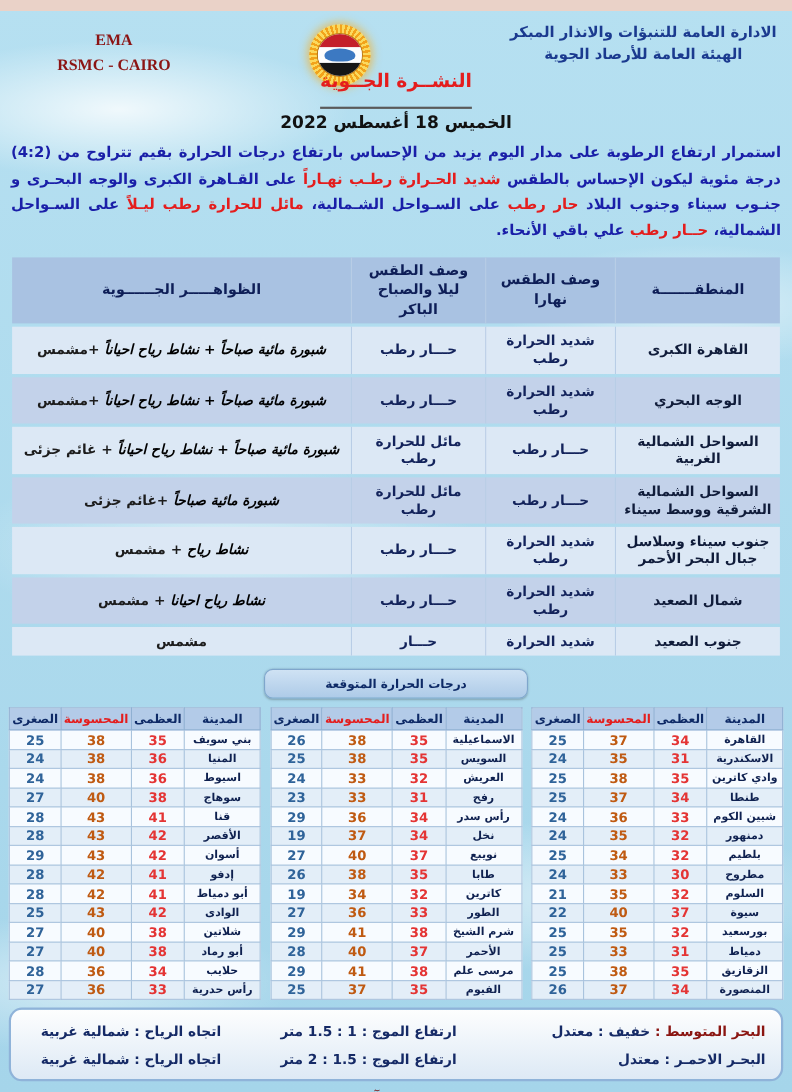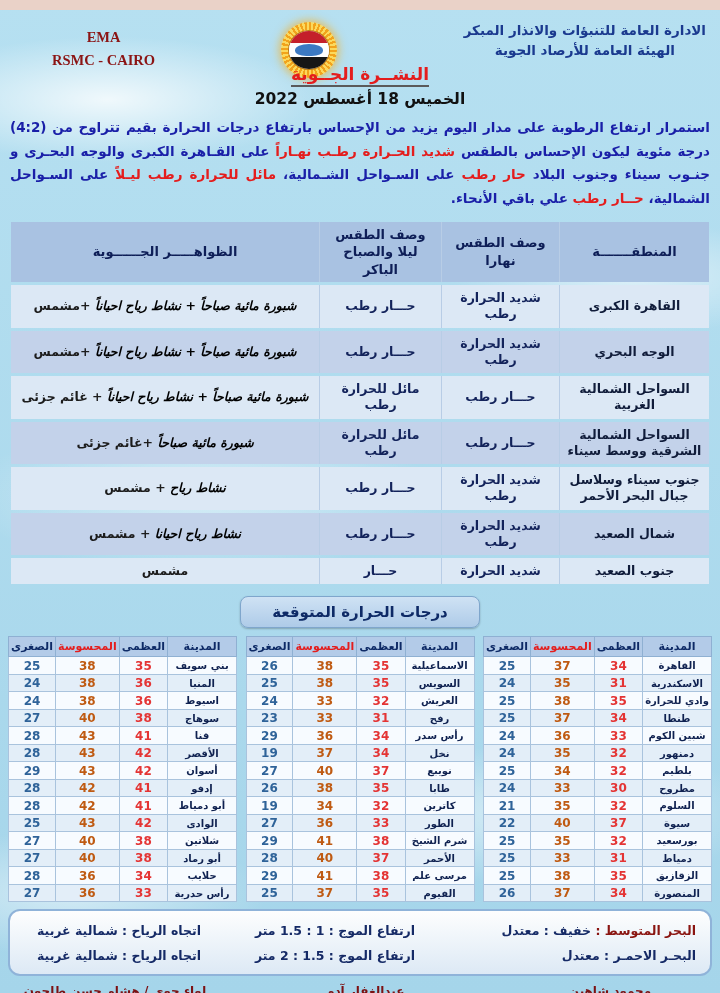--- a/index.html
+++ b/index.html
@@ -24,21 +24,21 @@
     box-shadow:0 0 8px 2px rgba(244,178,46,.7);
     display:flex;align-items:center;justify-content:center;}
   .logo-inner{width:42px;height:40px;border-radius:50%;overflow:hidden;border:1px solid #b97a16;display:flex;flex-direction:column;background:#fff;}
   .band-red{flex:1;background:#c41f2a;}
   .band-white{flex:1.25;background:#fdfdfd;position:relative;}
   .cloud-shape{position:absolute;left:6px;right:6px;top:1px;bottom:1px;background:#3c79c2;border-radius:50% 50% 40% 40%;}
   .band-black{flex:1;background:#161616;}
   .ema{color:#8b1414;font-weight:bold;font-size:14.5px;text-align:center;line-height:1.6;font-family:"Liberation Serif","DejaVu Serif",serif;direction:ltr;margin-top:6px;margin-left:38px;}
 
   .title-red{color:#e41d1d;font-weight:bold;font-size:17px;text-align:center;margin-top:-14px;}
-  .title-red span{display:inline-block;border-bottom:2px solid #5a5a5a;padding-bottom:1px;}
+  .title-red span{display:inline-block;border-bottom:2px solid #5a5a5a;padding-bottom:13px;}
   .title-date{color:#111;font-weight:bold;font-size:15.5px;text-align:center;margin-top:3px;}
 
   
   .intro{margin:8px 10px 0 10px;font-size:13.5px;font-weight:bold;line-height:1.75;text-align:justify;text-align-last:right;}
   .seg-blue{color:#1a1fa8;}
   .seg-red{color:#e41d1d;}
 
   
   .main-table{width:698px;margin:8px auto 0 auto;border-collapse:separate;border-spacing:0 3px;direction:rtl;}
   .main-table th{background:#a9c2e2;color:#0e1e57;font-weight:bold;font-size:13px;padding:4px 4px;vertical-align:middle;line-height:1.35;}
@@ -51,21 +51,21 @@
   .col-day{width:118px;color:#132a63;}
   .col-night{width:122px;color:#132a63;}
   .col-phen{color:#e41d1d;}
   td.cell-region{color:#101c3a;}
   td.cell-desc{color:#13235b;}
   .phen-red{color:#000000;font-style:italic;}
   .phen-black{color:#1c1c1c;}
 
   
   .temp-title{width:240px;margin:9px auto 0 auto;text-align:center;background:linear-gradient(#cfe2f4,#aecbe8);
-    border:1px solid #7fa6cc;border-radius:8px;color:#0e2a66;font-weight:bold;font-size:15px;padding:6px 0;box-shadow:0 1px 2px rgba(0,0,0,.25);}
+    border:1px solid #7fa6cc;border-radius:8px;color:#0e2a66;font-weight:bold;font-size:11px;padding:6px 0;box-shadow:0 1px 2px rgba(0,0,0,.25);}
   .temp-tables{display:flex;flex-direction:row;justify-content:space-between;margin:8px 8px 0 8px;direction:rtl;}
   table.tmp{border-collapse:collapse;width:229px;direction:rtl;background:#f7fbff;border:1px solid #8fb0d2;}
   table.tmp th{background:#b3cbe8;color:#0e2a66;font-weight:bold;font-size:11px;padding:3px 2px;border:1px solid #8fb0d2;}
   table.tmp th.h-feel{color:#e41d1d;}
   table.tmp td{font-weight:bold;text-align:center;border:1px solid #a9c3dd;padding:1px 1px;height:17.5px;}
   table.tmp tr:nth-child(even) td{background:#e3eef8;}
   td.city{font-size:10px;color:#0f2150;width:82px;}
   td.tmax{font-size:12px;color:#e43434;width:47px;}
   td.tfeel{font-size:12px;color:#bf5a12;width:52px;}
   td.tmin{font-size:12px;color:#2f6399;width:47px;}
@@ -189,21 +189,21 @@
             <td class="tfeel">37</td>
             <td class="tmin">25</td>
           </tr>
           <tr>
             <td class="city">الاسكندرية</td>
             <td class="tmax">31</td>
             <td class="tfeel">35</td>
             <td class="tmin">24</td>
           </tr>
           <tr>
-            <td class="city">وادي للحرارة</td>
+            <td class="city">وادي كاترين</td>
             <td class="tmax">35</td>
             <td class="tfeel">38</td>
             <td class="tmin">25</td>
           </tr>
           <tr>
             <td class="city">طنطا</td>
             <td class="tmax">34</td>
             <td class="tfeel">37</td>
             <td class="tmin">25</td>
           </tr>

